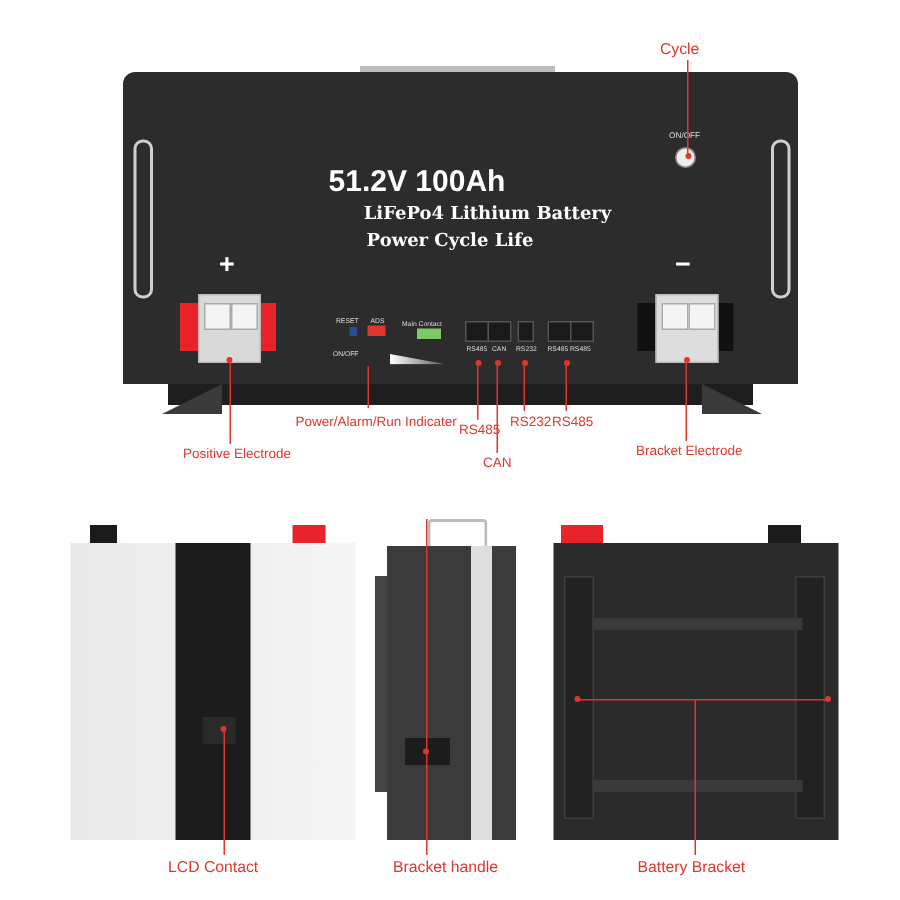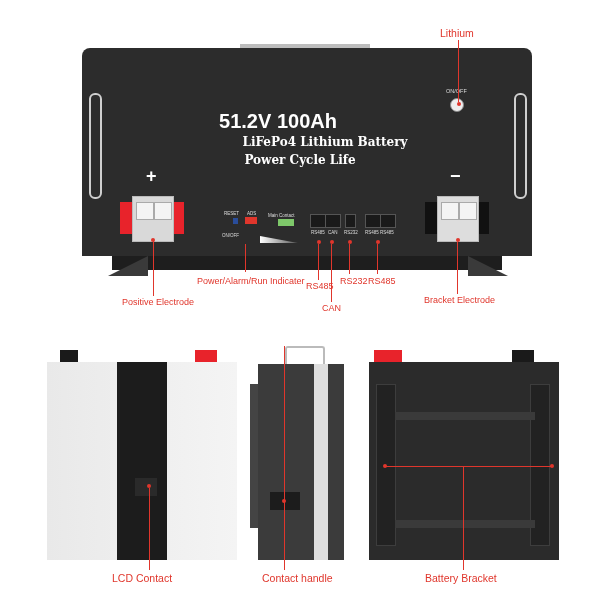--- a/index.html
+++ b/index.html
@@ -99,21 +99,21 @@
 <div class="line" style="left:318px;top:244px;width:1px;height:36px;"></div>
 <div class="dot" style="left:330px;top:240px;"></div>
 <div class="line" style="left:331px;top:244px;width:1px;height:58px;"></div>
 <div class="dot" style="left:348px;top:240px;"></div>
 <div class="line" style="left:349px;top:244px;width:1px;height:30px;"></div>
 <div class="dot" style="left:376px;top:240px;"></div>
 <div class="line" style="left:377px;top:244px;width:1px;height:30px;"></div>
 <div class="dot" style="left:456px;top:238px;"></div>
 <div class="line" style="left:457px;top:242px;width:1px;height:52px;"></div>
 
-<div class="lbl-b" style="left:440px;top:27px;">Lithium</div>
+<div class="lbl-b" style="left:440px;top:27px;">Cycle</div>
 <div class="lbl" style="left:122px;top:297px;">Positive Electrode</div>
 <div class="lbl" style="left:197px;top:276px;">Power/Alarm/Run Indicater</div>
 <div class="lbl" style="left:306px;top:281px;">RS485</div>
 <div class="lbl" style="left:322px;top:303px;">CAN</div>
 <div class="lbl" style="left:340px;top:276px;">RS232</div>
 <div class="lbl" style="left:368px;top:276px;">RS485</div>
 <div class="lbl" style="left:424px;top:295px;">Bracket Electrode</div>
 
 <div class="abs" style="left:60px;top:350px;width:18px;height:12px;background:#1a1a1a;"></div>
 <div class="abs" style="left:195px;top:350px;width:22px;height:12px;background:#e8232b;"></div>
@@ -137,14 +137,14 @@
 <div class="bracket-v" style="left:376px;"></div>
 <div class="bracket-v" style="left:530px;"></div>
 <div class="bracket-h" style="top:412px;"></div>
 <div class="bracket-h" style="top:520px;"></div>
 <div class="dot" style="left:383px;top:464px;"></div>
 <div class="dot" style="left:550px;top:464px;"></div>
 <div class="line" style="left:385px;top:466px;width:168px;height:1px;"></div>
 <div class="line" style="left:463px;top:466px;width:1px;height:104px;"></div>
 
 <div class="lbl-b" style="left:112px;top:572px;">LCD Contact</div>
-<div class="lbl-b" style="left:262px;top:572px;">Contact handle</div>
+<div class="lbl-b" style="left:262px;top:572px;">Bracket handle</div>
 <div class="lbl-b" style="left:425px;top:572px;">Battery Bracket</div>
 
 </body></html>

